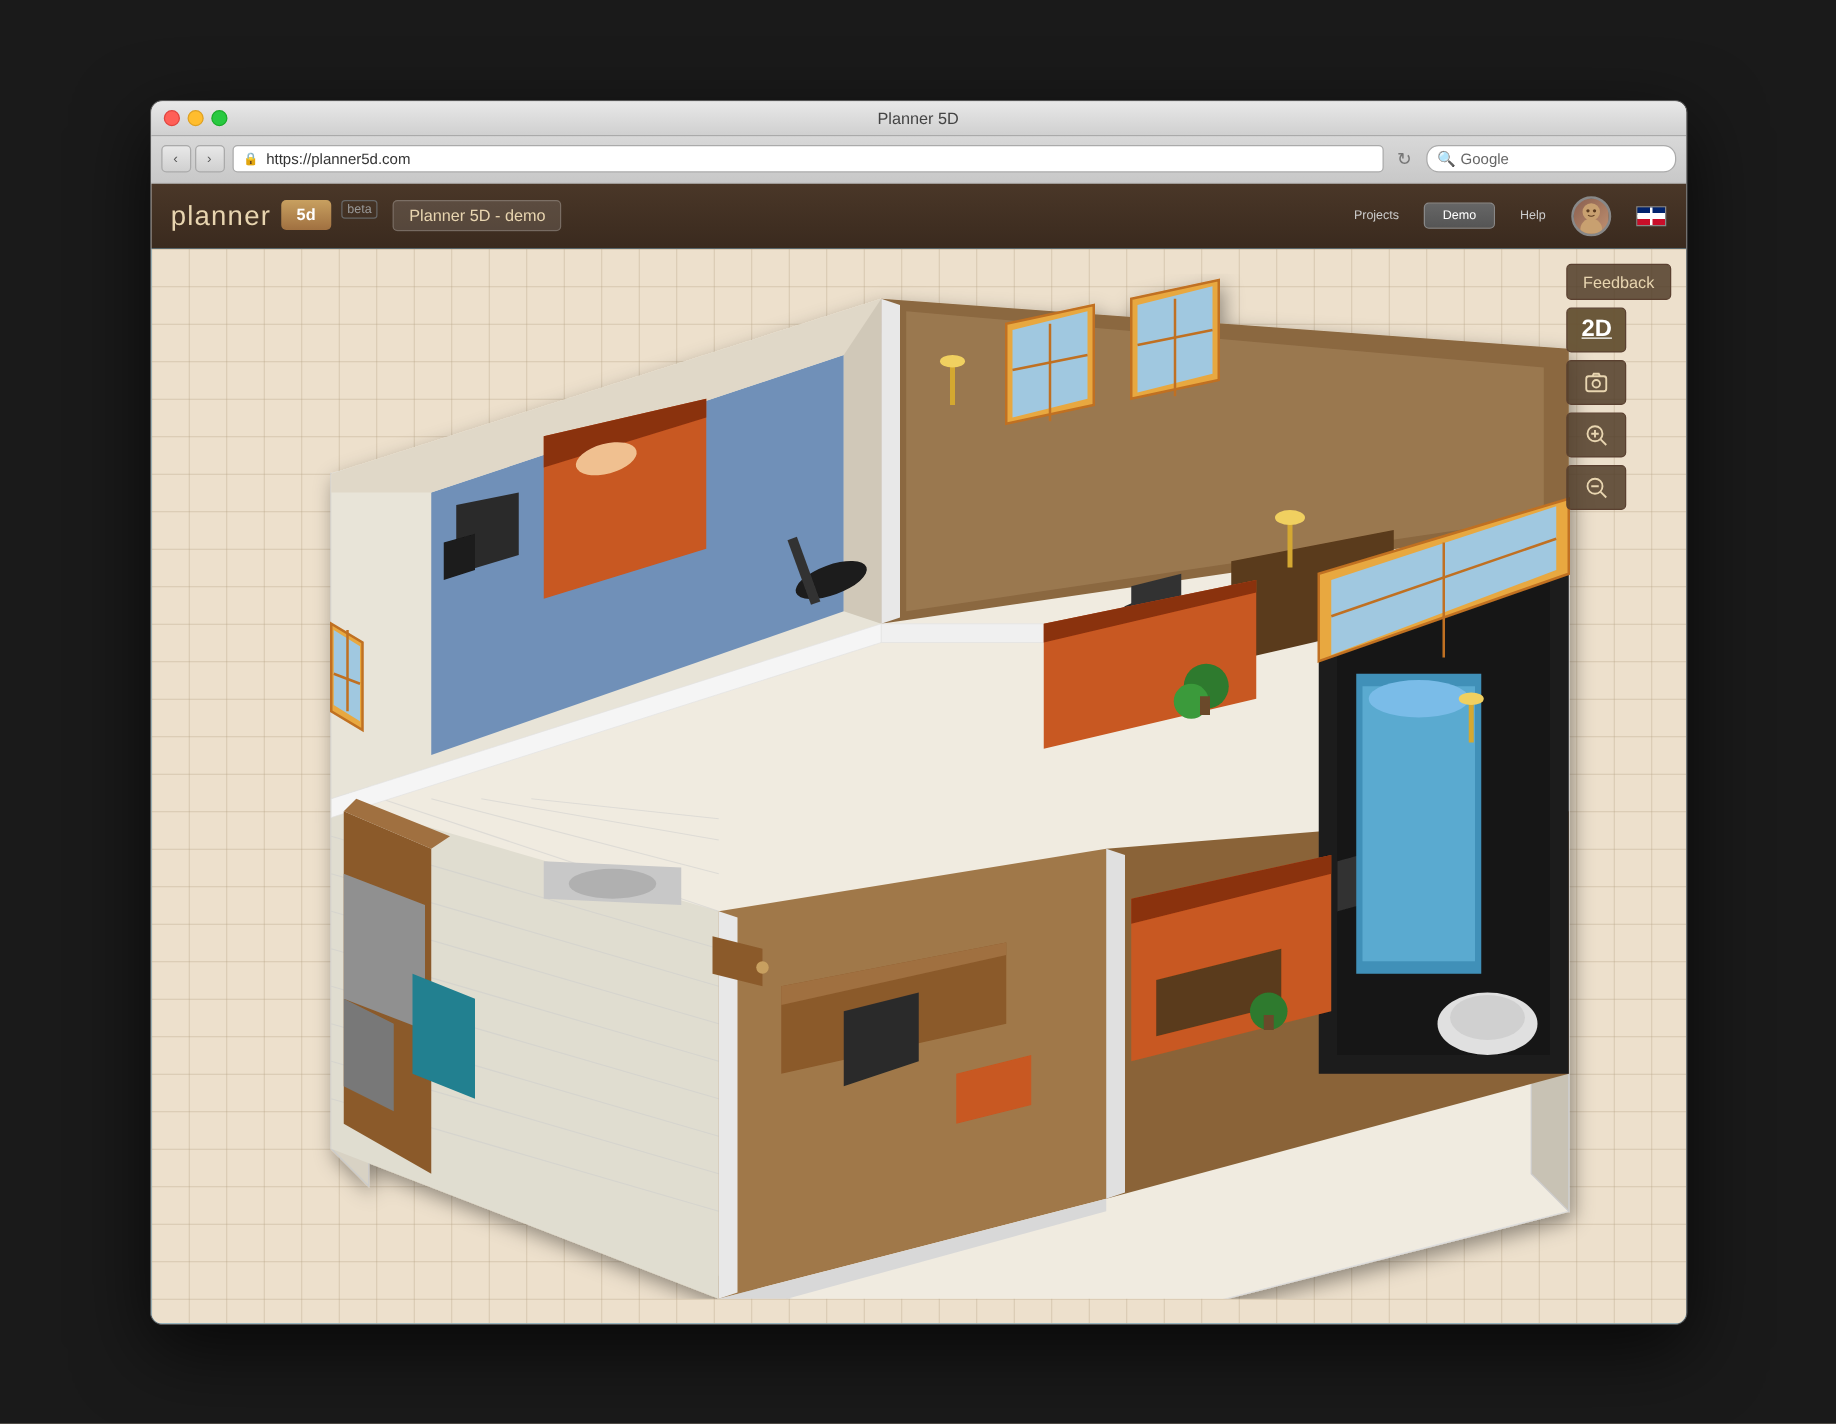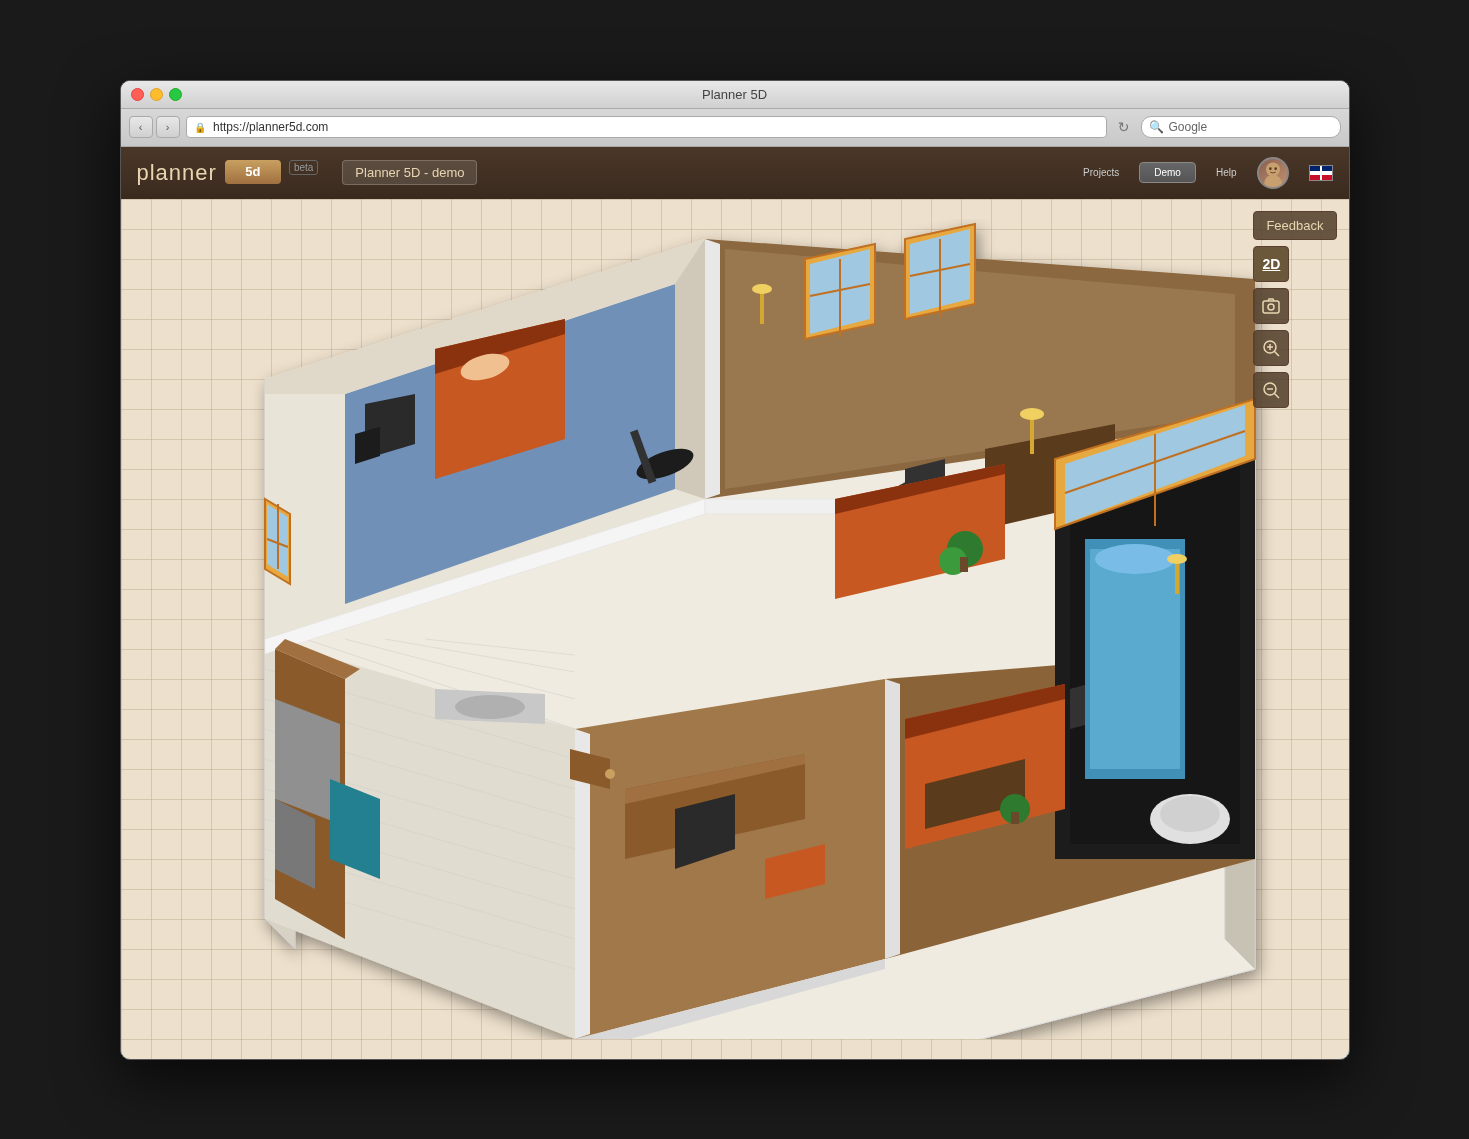--- a/index.html
+++ b/index.html
@@ -159,21 +159,21 @@
       font-size: 22px;
       font-weight: 300;
       color: #e8d5b0;
       letter-spacing: 1px;
     }
 
     .logo-5d {
       display: inline-flex;
       align-items: center;
       justify-content: center;
-      width: 56px;
+      width: 40px;
       height: 24px;
       background: linear-gradient(to bottom, #c8a060, #a07040);
       border-radius: 4px;
       font-size: 13px;
       font-weight: bold;
       color: white;
     }
 
     .beta-badge {
       font-size: 10px;
@@ -183,21 +183,21 @@
       border-radius: 3px;
     }
 
     .project-name {
       background: rgba(255,255,255,0.12);
       border: 1px solid rgba(255,255,255,0.2);
       border-radius: 4px;
       padding: 4px 12px;
       color: #e8d5b0;
       font-size: 13px;
-      margin-left: 16px;
+      margin-left: 4px;
     }
 
     .nav-links {
       display: flex;
       align-items: center;
       gap: 20px;
     }
 
     .nav-link {
       color: #ccc;
@@ -280,31 +280,31 @@
       background: rgba(80,60,40,0.85);
       color: #e8d5b0;
       font-size: 13px;
       padding: 6px 12px;
       border-radius: 4px;
       cursor: pointer;
       border: 1px solid #5a4030;
     }
 
     .tool-btn {
-      width: 36px;
+      width: 48px;
       height: 36px;
       background: rgba(80,60,40,0.85);
       border: 1px solid #5a4030;
       border-radius: 4px;
       display: flex;
       align-items: center;
       justify-content: center;
       cursor: pointer;
       color: #e8d5b0;
-      font-size: 14px;
+      font-size: 19px;
       text-decoration: underline;
     }
 
     .tool-btn.active-2d {
       background: rgba(100,80,50,0.95);
       color: white;
       font-weight: bold;
     }
 
     

